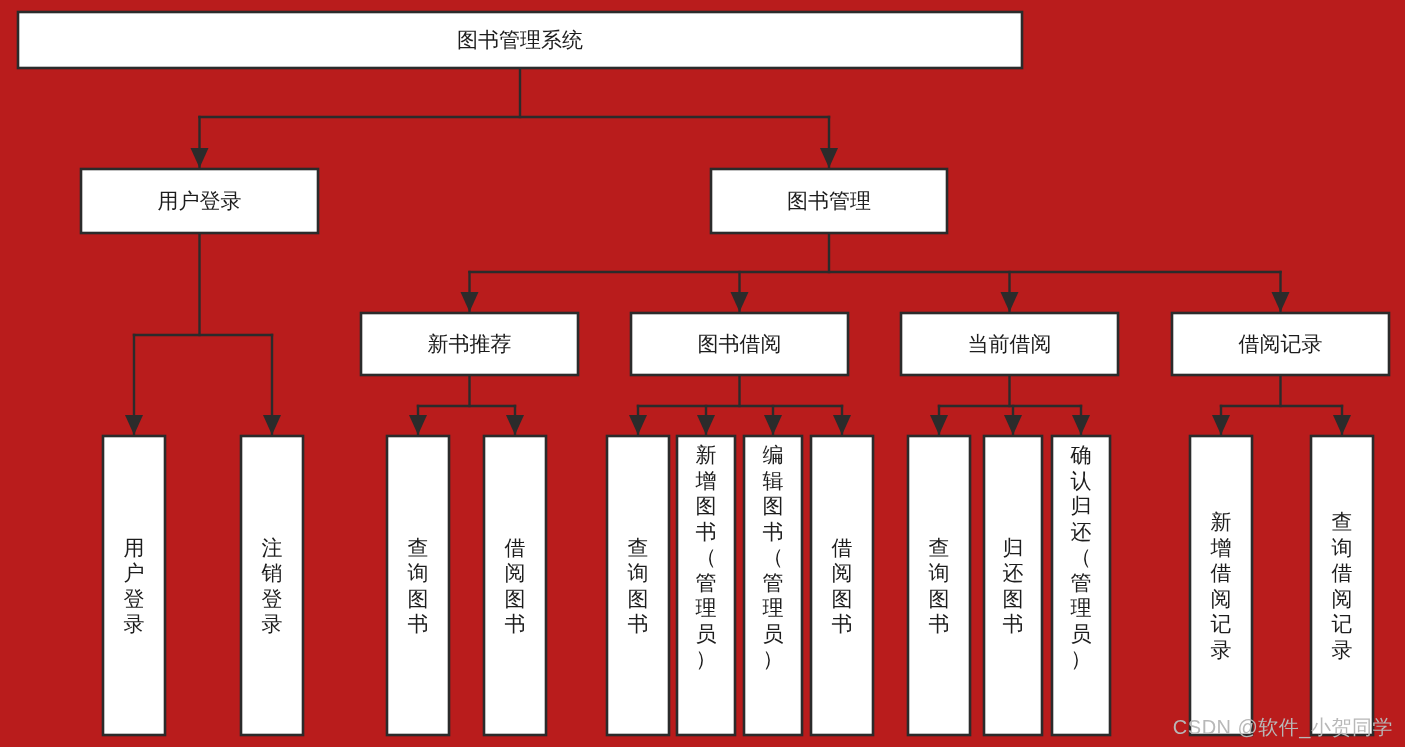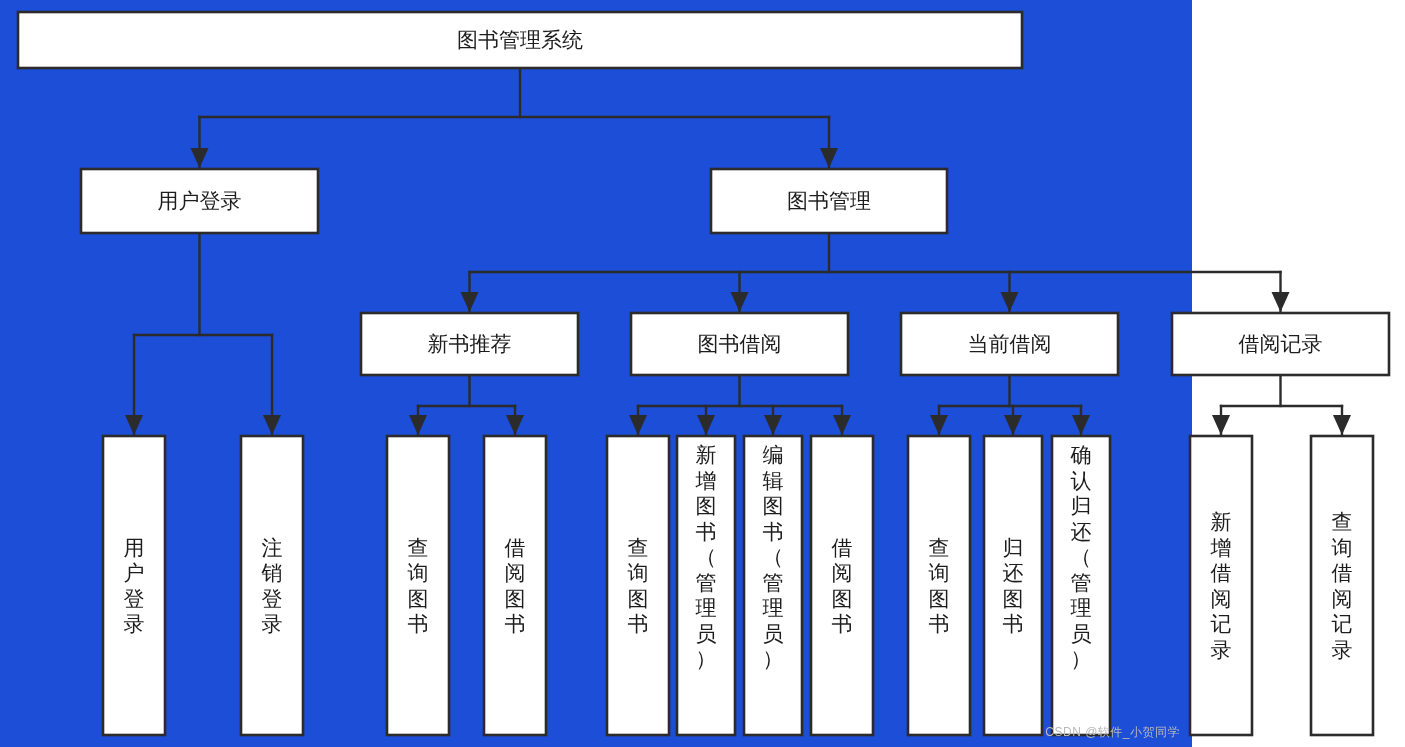--- a/index.html
+++ b/index.html
@@ -8,23 +8,23 @@
     background: #ffffff;
   }
   body {
     width: 1405px;
     height: 747px;
     overflow: hidden;
     font-family: "Liberation Sans", "DejaVu Sans", sans-serif;
   }
   #diagram-root {
     position: relative;
-    width: 1192px;
+    width: 1405px;
     height: 747px;
-    background: #1d4ed8;
+    background: #b91c1c;
   }
   svg.flow {
     position: absolute;
     left: 0;
     top: 0;
     width: 1405px;
     height: 747px;
   }
   .node-box {
     fill: #ffffff;
@@ -51,21 +51,21 @@
     fill: #1d1d1d;
     font-family: "Liberation Sans", "DejaVu Sans", sans-serif;
     font-size: 21px;
     text-anchor: middle;
   }
   .watermark {
     position: absolute;
     right: 12px;
     bottom: 6px;
     font-family: "Liberation Sans", "DejaVu Sans", sans-serif;
-    font-size: 12px;
+    font-size: 20px;
     color: #b8b8b8;
     letter-spacing: 0.5px;
     white-space: nowrap;
     user-select: none;
   }
 </style>
 </head>
 <body>
 
 <div id="diagram-root">

